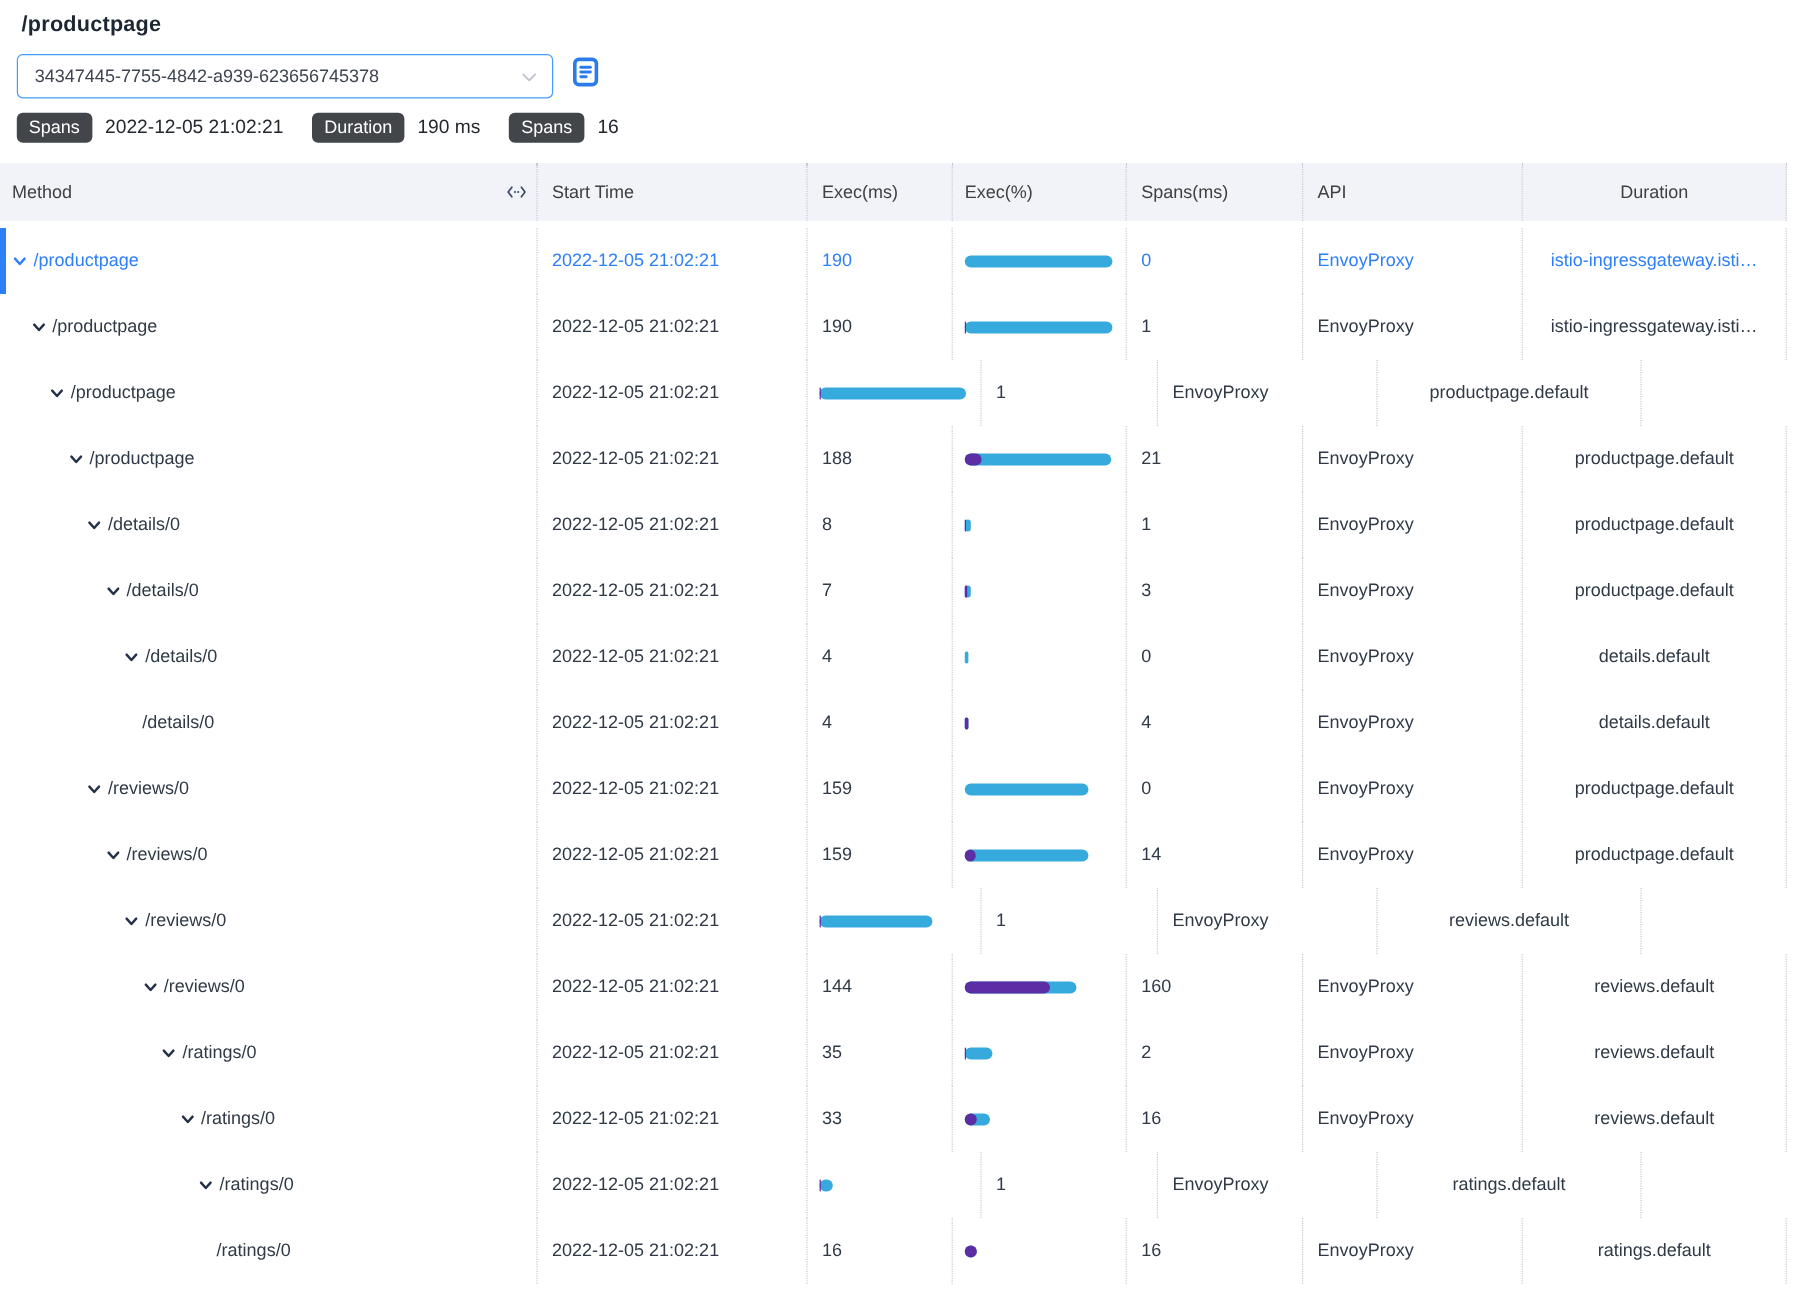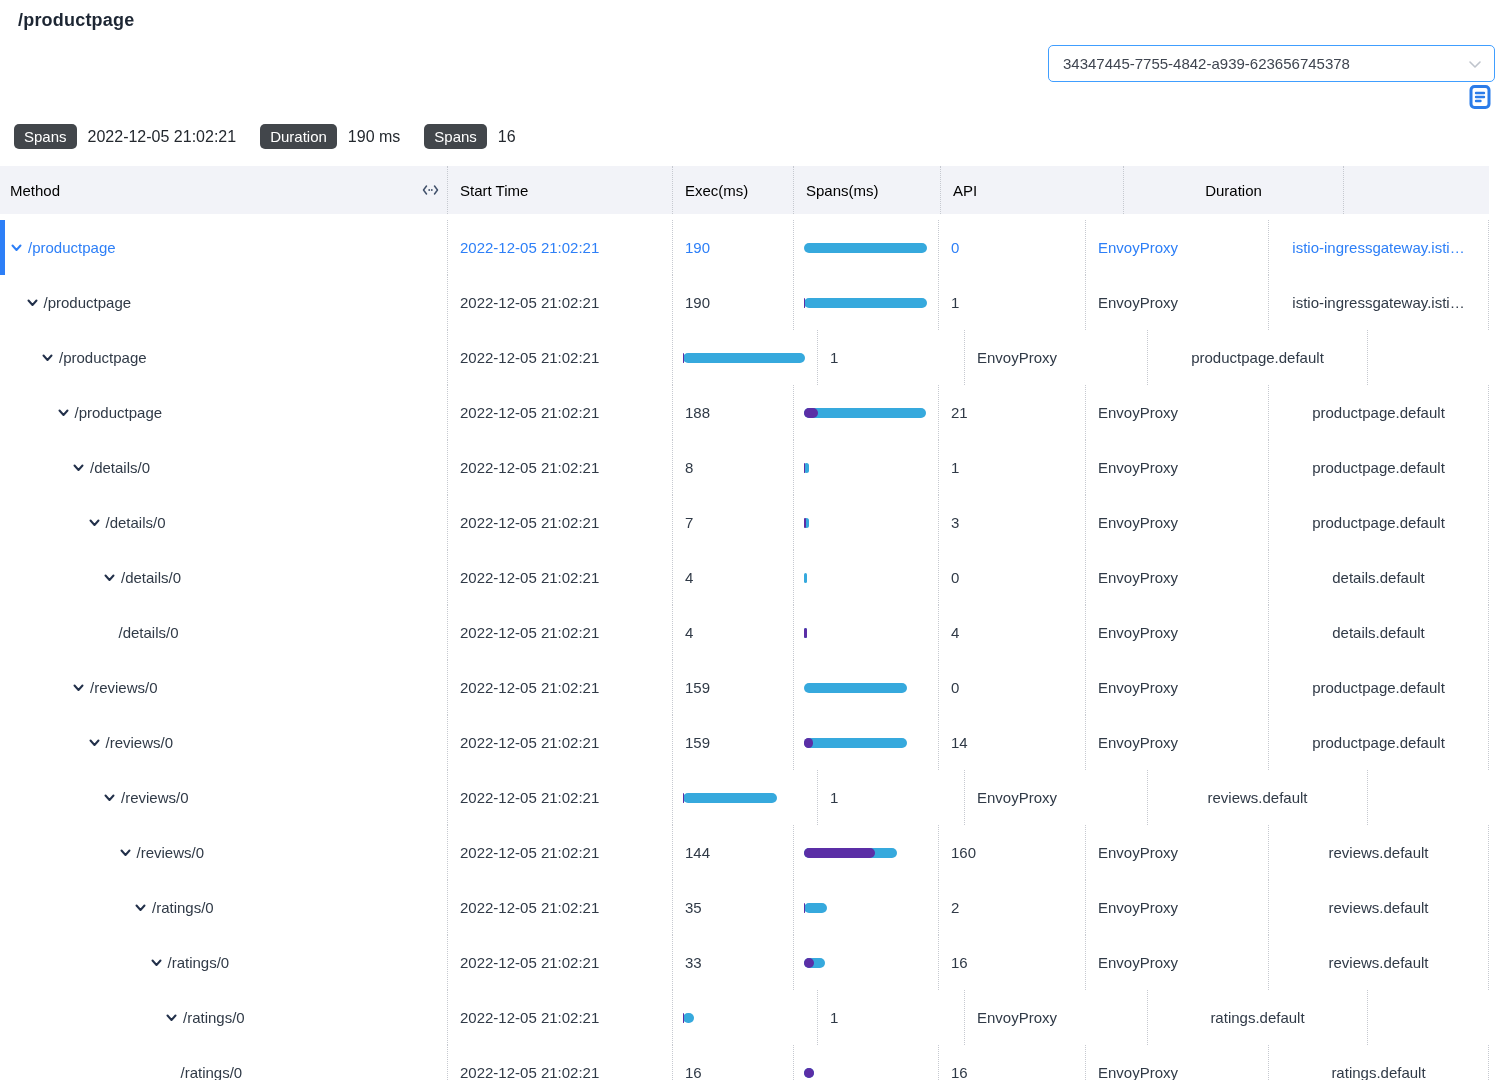--- a/index.html
+++ b/index.html
@@ -2,35 +2,35 @@
 <html style="--accent: #2d7ff7; --bar-blue: #36a9dd; --bar-purple: #5b2ea6; --badge-bg: #42464b; --select-border: #409eff; --header-bg: #f2f3f8; --text: #303a47;"><head>
 <meta charset="utf-8">
 <style>
   * { box-sizing: border-box; margin: 0; padding: 0; }
   html,body { background:#fff; width:1495px; height:1080px; overflow:hidden;
     font-family:"Liberation Sans", sans-serif; color:var(--text,#303a47); }
 
   .trace-header { padding:8px 0 0 0; }
   .page-title { font-size:18px; font-weight:700; color:#1d2633; margin:2px 0 14px 18px; letter-spacing:.2px; }
 
-  .selector-row { display:flex; align-items:flex-end; margin-left:14px;flex-direction:column; }
+  .selector-row { display:flex; align-items:flex-start; margin-left:14px; }
   .trace-select { width:447px; height:37px; border:1px solid var(--select-border,#409eff);
     border-radius:5px; display:flex; align-items:center; justify-content:space-between;
     padding:0 12px 0 14px; cursor:pointer; background:#fff; }
   .trace-select .value { font-size:15px; color:#3f4550; }
   .copy-btn { margin-left:12px; width:30px; height:30px; border:none; background:transparent; cursor:pointer; display:flex; align-items:center; justify-content:center; }
 
   .meta-row { display:flex; align-items:center; margin:12px 0 0 14px; font-size:16px; color:#23282e; }
   .badge { background:var(--badge-bg,#42464b); color:#fff; font-size:15px; border-radius:5px;
     padding:4px 10px; display:inline-block; }
   .meta-val { margin:0 24px 0 11px; }
   .meta-val:last-child { margin-right:0; }
 
   .span-table { margin-top:17px; width:1489px; font-size:15px; }
-  .thead { display:flex; height:48px; background:var(--header-bg,#f2f3f8); align-items:flex-start; color:#000000; }
+  .thead { display:flex; height:48px; background:var(--header-bg,#f2f3f8); align-items:flex-start; color:#404040; }
   .tbody { margin-top:6px; }
   .cell { height:100%; display:flex; align-items:center; }
   .col-method { width:447px; padding-left:10px; position:relative; }
   .col-start  { width:225px; padding-left:12px; }
   .col-exec   { width:121px; padding-left:12px; }
   .col-pct    { width:145px; padding-left:10px; }
   .col-self   { width:147px; padding-left:12px; }
   .col-api    { width:183px; padding-left:12px; }
   .col-service{ width:221px; justify-content:center; white-space:nowrap; overflow:hidden; }
   .thead .cell, .trow .cell { border-left:1px dotted #c6c9d0; }
@@ -99,20 +99,21 @@
         <svg width="17" height="12" viewBox="0 0 17 12">
           <polyline points="4.5,2 1.5,6 4.5,10" fill="none" stroke="#41506a" stroke-width="1.5" stroke-linecap="round" stroke-linejoin="round"></polyline>
           <circle cx="7.2" cy="6" r="0.9" fill="#41506a"></circle>
             <circle cx="9.8" cy="6" r="0.9" fill="#41506a"></circle>
           <polyline points="12.5,2 15.5,6 12.5,10" fill="none" stroke="#41506a" stroke-width="1.5" stroke-linecap="round" stroke-linejoin="round"></polyline>
         </svg>
       </span>
     </div>
     <div class="cell col-start">Start Time</div>
     <div class="cell col-exec">Exec(ms)</div>
+    <div class="cell col-pct">Exec(%)</div>
     <div class="cell col-self">Spans(ms)</div>
     <div class="cell col-api">API</div>
     <div class="cell col-service">Duration</div>
   </div>
   <div class="tbody">
       <div class="trow selected">
     <div class="sel-indicator"></div>
     <div class="cell col-method" style="padding-left: 10px;">
       <div class="method-inner">
         <span class="tree-chevron">

